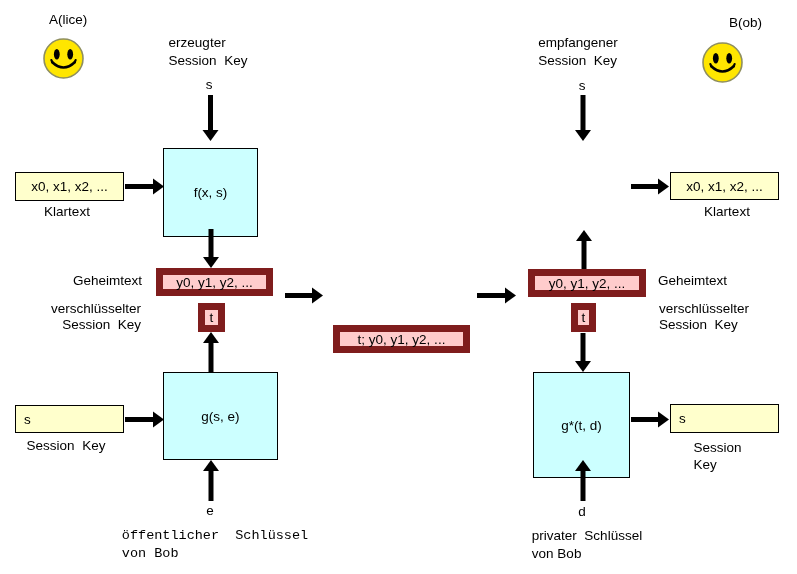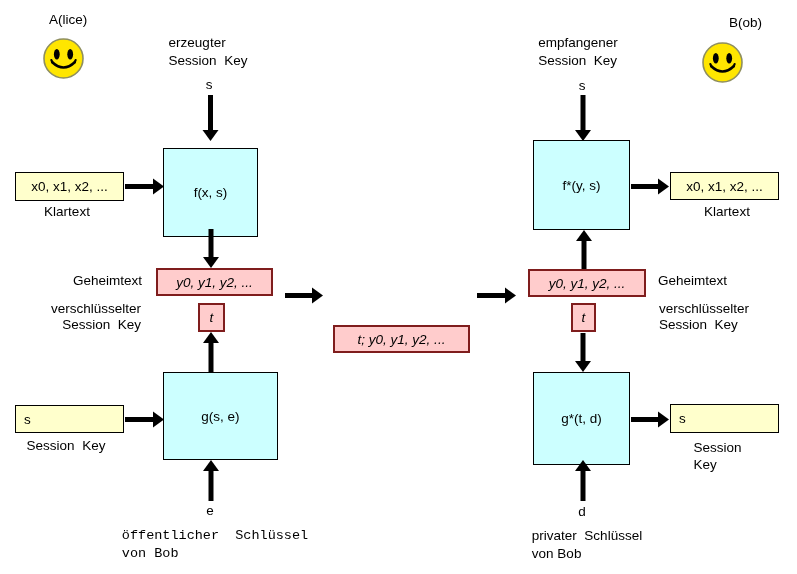--- a/index.html
+++ b/index.html
@@ -13,21 +13,21 @@
   .lbl.ctr { transform:translateX(-50%); text-align:left; }
   .lbl.rgt { text-align:right; }
   .lbl.lh16 { line-height:16px; }
   .lbl.lh18 { line-height:18px; }
   .box {
     position:absolute; box-sizing:border-box;
     display:flex; align-items:center; justify-content:center;text-align:center;
   }
   .process { background:#CCFFFF; border:1.5px solid #000; }
   .data    { background:#FFFFCC; border:1.5px solid #000; }
-  .cipher  { background:#FFCCCC; border:2px solid #7f1d1d;font-style:italic; }
+  .cipher  { background:#FFCCCC; border:7px solid #7f1d1d; }
   .data.ltext { justify-content:flex-start; padding-left:8px; }
   svg.overlay { position:absolute; left:0; top:0; pointer-events:none; }
   .smiley { position:absolute; }
 </style>
 </head>
 <body>
 
 <div class="canvas">
 
   <div class="lbl" style="left:49px; top:11px;">A(lice)</div>
@@ -73,33 +73,32 @@
 
   <div class="box data ltext" style="left:15px; top:405px; width:109px; height:28px;">s</div>
   <div class="lbl ctr" style="left:66px; top:437px;">Session  Key</div>
 
   <div class="lbl ctr" style="left:210px; top:502px;">e</div>
   <div class="lbl ctr lh18" style="left:215px; top:527px;font-family:Liberation Mono, monospace;">öffentlicher  Schlüssel
 von Bob</div>
 
   <div class="box cipher" style="left:333px; top:283px; width:137px; height:28px;margin-top:42px;">t; y0, y1, y2, ...</div>
 
-  <div class="box process" style="left:533px; top:140px; width:97px; height:90px;">f*(y, s)</div>
 
   <div class="box data" style="left:670px; top:172px; width:109px; height:28px;">x0, x1, x2, ...</div>
   <div class="lbl ctr" style="left:727px; top:203px;">Klartext</div>
 
   <div class="box cipher" style="left:528px; top:269px; width:118px; height:28px;">y0, y1, y2, ...</div>
   <div class="lbl" style="left:658px; top:272px;">Geheimtext</div>
 
   <div class="box cipher" style="left:571px; top:303px; width:25px; height:29px;">t</div>
   <div class="lbl lh16" style="left:659px; top:301px;">verschlüsselter
 Session  Key</div>
 
-  <div class="box process" style="left:533px; top:372px; width:97px; height:93px;">g*(t, d)</div>
+  <div class="box process" style="left:533px; top:372px; width:97px; height:106px;">g*(t, d)</div>
 
   <div class="box data ltext" style="left:670px; top:404px; width:109px; height:29px;">s</div>
   <div class="lbl ctr" style="left:728px; top:439px;">Session  Key</div>
 
   <div class="lbl ctr" style="left:582px; top:503px;">d</div>
   <div class="lbl ctr lh18" style="left:587px; top:527px;">privater  Schlüssel
 von Bob</div>
 
   <svg class="overlay" width="797" height="574" viewBox="0 0 797 574">
 

